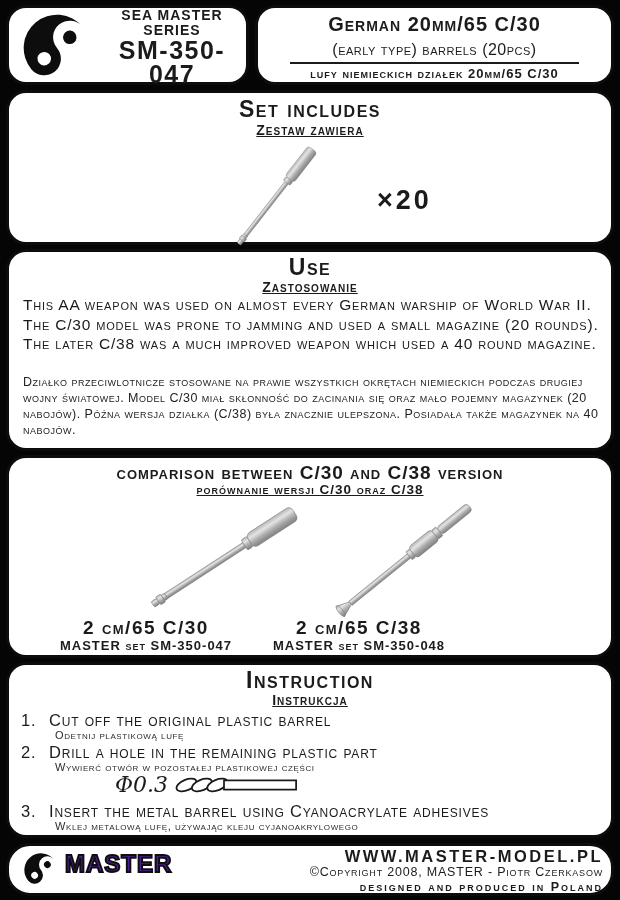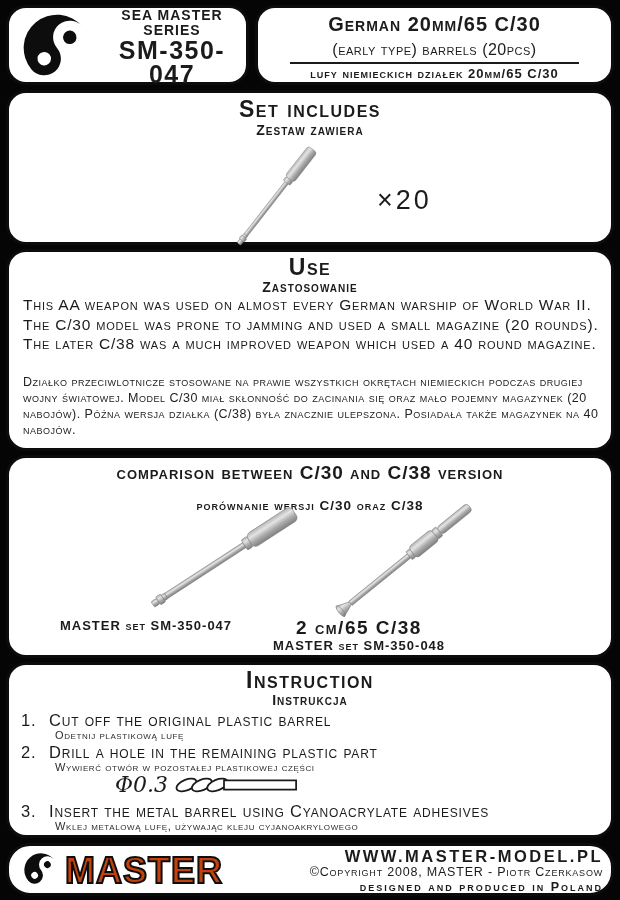--- a/index.html
+++ b/index.html
@@ -2,65 +2,65 @@
 <html><head>
 <meta charset="utf-8">
 <style>
   html,body{margin:0;padding:0;background:#000;}
   .page{position:relative;width:620px;height:900px;background:#050505;overflow:hidden;
         font-family:"Liberation Sans", sans-serif;color:#1b1b1b;}
   .box{position:absolute;background:#fff;border:3px solid #0c0c0c;border-radius:20px;box-sizing:border-box;}
   .h1{position:absolute;left:0;right:0;text-align:center;font-weight:700;font-variant-caps:small-caps;
       font-size:23px;letter-spacing:1.5px;}
   .h2{position:absolute;left:0;right:0;text-align:center;font-weight:700;font-variant-caps:small-caps;
-      font-size:14px;letter-spacing:1px;}
+      font-size:14px;letter-spacing:1px;text-decoration:underline;}
   
   .hdr-left{left:6px;top:5px;width:243px;height:80px;}
   .logo-big{position:absolute;left:12px;top:4px;}
   .brand-col{position:absolute;left:88px;top:0;width:150px;height:74px;text-align:center;}
   .scale{font-size:39px;font-weight:700;letter-spacing:2px;line-height:38px;}
   .series{font-size:14px;font-weight:700;letter-spacing:1px;line-height:15px;}
   .code{font-size:25px;font-weight:700;letter-spacing:1.5px;line-height:24px;}
   
   .hdr-right{left:255px;top:5px;width:359px;height:80px;}
   .hr-title{position:absolute;top:5px;left:0;right:0;text-align:center;font-weight:700;
             font-variant-caps:small-caps;font-size:20px;letter-spacing:1px;}
   .hr-sub{position:absolute;top:33px;left:0;right:0;text-align:center;font-weight:400;
           font-variant-caps:small-caps;font-size:16px;letter-spacing:0.5px;}
   .hr-div{position:absolute;top:54px;left:32px;right:32px;border-top:2px solid #1b1b1b;}
   .hr-pl{position:absolute;top:58px;left:0;right:0;text-align:center;font-weight:700;
          font-variant-caps:small-caps;font-size:13px;letter-spacing:1px;}
   
   .sec-set{left:6px;top:90px;width:608px;height:155px;}
-  .qty{position:absolute;left:368px;top:92px;font-size:27px;font-weight:400;letter-spacing:3px;}
+  .qty{position:absolute;left:368px;top:92px;font-size:27px;font-weight:700;letter-spacing:3px;}
   
   .sec-use{left:6px;top:249px;width:608px;height:202px;}
   .p-en{position:absolute;top:43px;left:14px;right:12px;font-variant-caps:small-caps;
         font-size:15.5px;line-height:19.5px;letter-spacing:0.8px;}
   .p-pl{position:absolute;top:122px;left:14px;right:12px;font-variant-caps:small-caps;
         font-size:12.5px;line-height:16px;letter-spacing:0.5px;color:#222;}
   
   .sec-comp{left:6px;top:455px;width:608px;height:203px;}
   .comp-h1{top:4px;font-size:19px;letter-spacing:1px;}
-  .comp-h2{top:24px;font-size:13.5px;margin-top:16px;}
+  .comp-h2{top:24px;font-size:13.5px;}
   .caption{position:absolute;top:160px;width:240px;text-align:center;}
   .cap-name{font-size:19px;font-weight:700;font-variant-caps:small-caps;letter-spacing:1.5px;line-height:20px;}
   .cap-set{font-size:13px;font-weight:700;font-variant-caps:small-caps;letter-spacing:1px;line-height:15px;}
   
   .sec-instr{left:6px;top:662px;width:608px;height:176px;}
   .step-en{position:absolute;left:12px;font-variant-caps:small-caps;font-size:16.5px;letter-spacing:0.8px;}
   .step-en .num{display:inline-block;width:28px;}
   .step-pl{position:absolute;left:46px;font-variant-caps:small-caps;font-size:11px;letter-spacing:0.6px;color:#2b2b2b;}
   .drill-row{position:absolute;left:106px;top:107px;display:flex;align-items:center;}
   .drill-label{font-family:"DejaVu Serif", serif;font-style:italic;font-size:22px;margin-right:6px;}
   
   .footer{left:6px;top:843px;width:608px;height:53px;border-radius:24px;}
   .logo-small{position:absolute;left:14px;top:6px;}
-  .brand-outline{position:absolute;left:56px;top:4px;font-size:36px;font-weight:700;letter-spacing:1px;
-                 color:#c2410c;-webkit-text-stroke:2px #0e0e0e;font-variant-caps:small-caps;}
+  .brand-outline{position:absolute;left:56px;top:4px;font-size:24px;font-weight:700;letter-spacing:1px;
+                 color:#4c1d95;-webkit-text-stroke:2px #0e0e0e;font-variant-caps:small-caps;}
   .foot-right{position:absolute;left:218px;right:8px;top:2px;text-align:right;}
   .site{font-size:16.5px;font-weight:700;letter-spacing:2.5px;line-height:17px;}
   .copyright{font-size:12.5px;font-weight:400;font-variant-caps:small-caps;letter-spacing:0.8px;line-height:15px;}
   .origin{font-size:12.5px;font-weight:700;font-variant-caps:small-caps;letter-spacing:2px;line-height:15px;}
   .barrel{position:absolute;}
 </style>
 </head>
 <body>
 
 <div class="page">
@@ -141,20 +141,21 @@
         <ellipse cx="3.4" cy="16" rx="2.4" ry="7.2"></ellipse>
         <rect x="17" y="13.2" width="81" height="5.8"></rect>
         <rect x="98" y="10.5" width="5" height="11" rx="1"></rect>
         <rect x="103" y="8.5" width="31" height="15" rx="4"></rect>
         <rect x="134" y="10" width="6" height="12" rx="1"></rect>
         <rect x="140" y="11" width="42" height="10" rx="4"></rect>
       </g>
     </svg>
 
     <div class="caption" style="left:17px">
+      <div class="cap-name">2 cm/65 C/30</div>
       <div class="cap-set">MASTER set SM-350-047</div>
     </div>
     <div class="caption" style="left:230px">
       <div class="cap-name">2 cm/65 C/38</div>
       <div class="cap-set">MASTER set SM-350-048</div>
     </div>
   </div>
 
   <div class="box sec-instr">
     <div class="h1" style="top:2px">Instruction</div>

